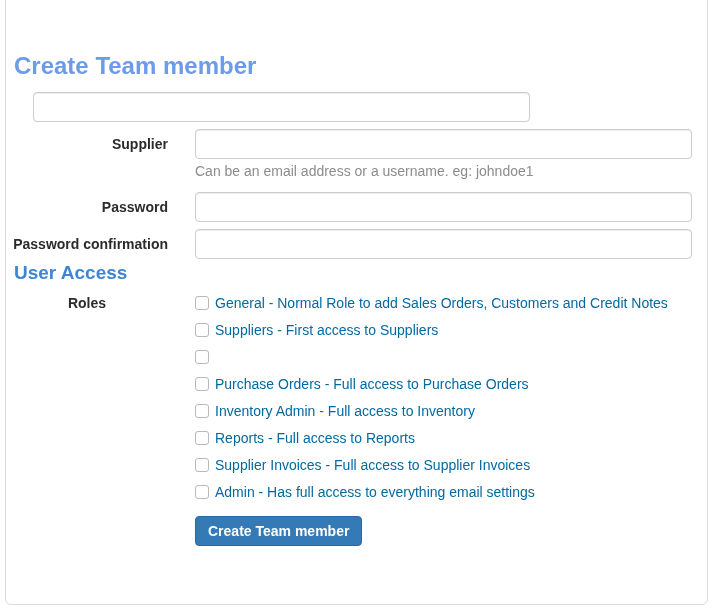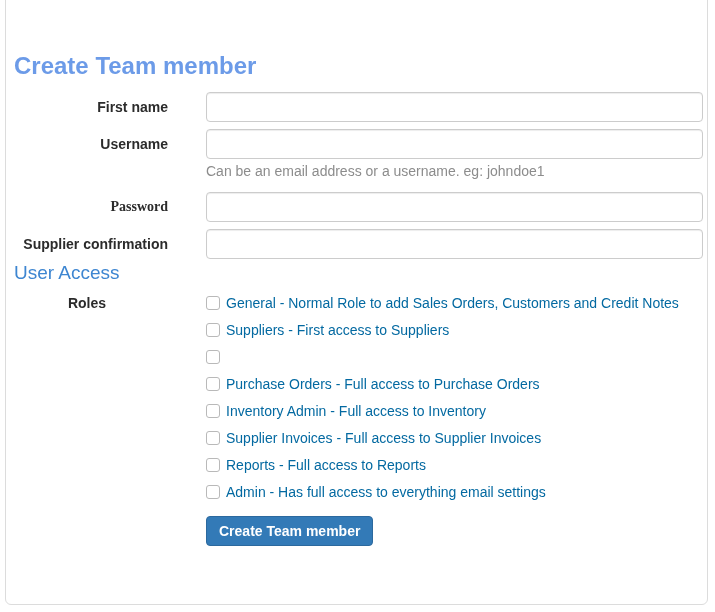--- a/index.html
+++ b/index.html
@@ -40,46 +40,46 @@
   .control-label{
     flex:0 0 162px;
     text-align:right;
     padding-top:6px;
     font-size:14px;
     font-weight:bold;
     color:#2b2b2b;
     line-height:18px;
   }
   .controls{
-    margin-left:38px;
+    margin-left:27px;
     flex:1 1 auto;
   }
   .text-input{
     width:497px;height:30px;
     padding:4px 8px;
     font-size:14px;
     font-family:inherit;
     color:#555;
     background:#fff;
     border:1px solid #ccc;
     border-radius:4px;
     box-shadow:inset 0 1px 1px rgba(0,0,0,.075);
     outline:none;
   }
   .help-block{
     margin-top:3px;
     font-size:14px;line-height:18px;
     color:#8c8c8c;
   }
-  .gap-top{margin-top:12px;font-family:Liberation Serif, serif;}
+  .gap-top{margin-top:12px;}
   h2.section-heading{
     margin:-4px 0 9px 0;
     padding-left:8px;
     font-size:19px;line-height:22px;
-    font-weight:normal;
+    font-weight:bold;
     color:var(--section-color);
   }
   .roles-label{padding-top:1px;text-align:center;}
   .checkbox-row{
     display:flex;
     align-items:center;
     height:20px;
     margin-bottom:7px;
     cursor:pointer;
   }
@@ -117,44 +117,43 @@
 </head>
 <body>
 
 <div class="panel">
 
   <h1 class="page-title">Create Team member</h1>
 
   <div class="form">
 
     <div class="form-group">
-      <label class="control-label">First name</label>
       <div class="controls">
         <input type="text" class="text-input" value="" style="">
       </div>
     </div>
 
 
     <div class="form-group">
-      <label class="control-label">Username</label>
+      <label class="control-label">Supplier</label>
       <div class="controls">
         <input type="text" class="text-input" value="" style="">
         <div class="help-block">Can be an email address or a username. eg: johndoe1</div>
       </div>
     </div>
 
     <div class="form-group gap-top">
       <label class="control-label">Password</label>
       <div class="controls">
         <input type="password" class="text-input" value="" style="">
       </div>
     </div>
 
     <div class="form-group">
-      <label class="control-label">Supplier confirmation</label>
+      <label class="control-label">Password confirmation</label>
       <div class="controls">
         <input type="password" class="text-input" value="" style="">
       </div>
     </div>
 
     <h2 class="section-heading">User Access</h2>
 
     <div class="form-group">
       <label class="control-label roles-label">Roles</label>
       <div class="controls">
@@ -178,26 +177,26 @@
           <span class="cb-label">Purchase Orders - Full access to Purchase Orders</span>
         </label>
 
         <label class="checkbox-row">
           <input type="checkbox" class="cb" style="">
           <span class="cb-label">Inventory Admin - Full access to Inventory</span>
         </label>
 
         <label class="checkbox-row">
           <input type="checkbox" class="cb" style="">
+          <span class="cb-label">Reports - Full access to Reports</span>
+        </label>
+
+        <label class="checkbox-row">
+          <input type="checkbox" class="cb" style="">
           <span class="cb-label">Supplier Invoices - Full access to Supplier Invoices</span>
-        </label>
-
-        <label class="checkbox-row">
-          <input type="checkbox" class="cb" style="">
-          <span class="cb-label">Reports - Full access to Reports</span>
         </label>
 
         <label class="checkbox-row">
           <input type="checkbox" class="cb" style="">
           <span class="cb-label">Admin - Has full access to everything email settings</span>
         </label>
 
       </div>
     </div>
 

